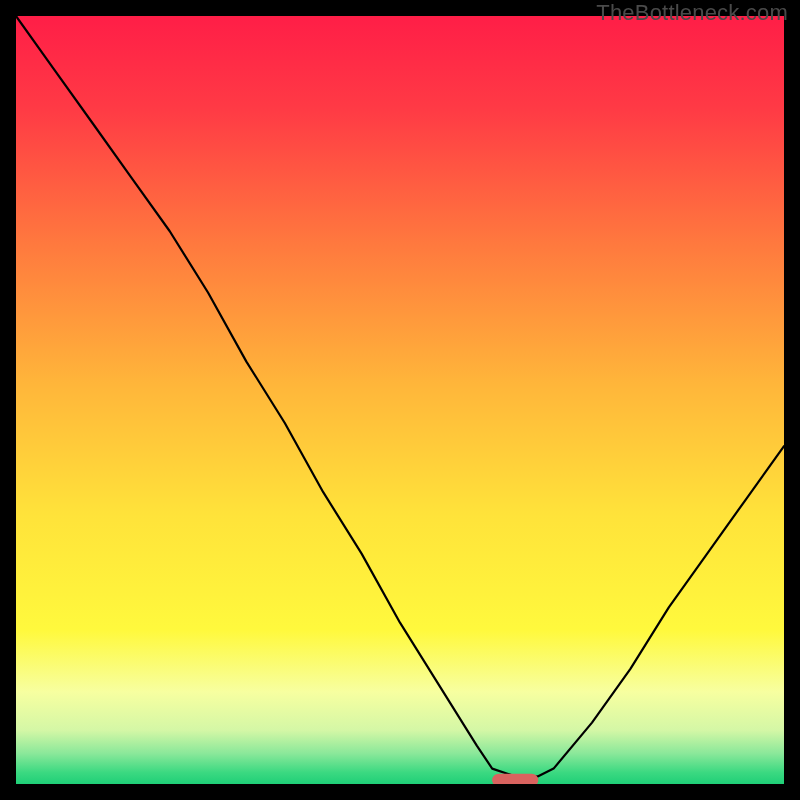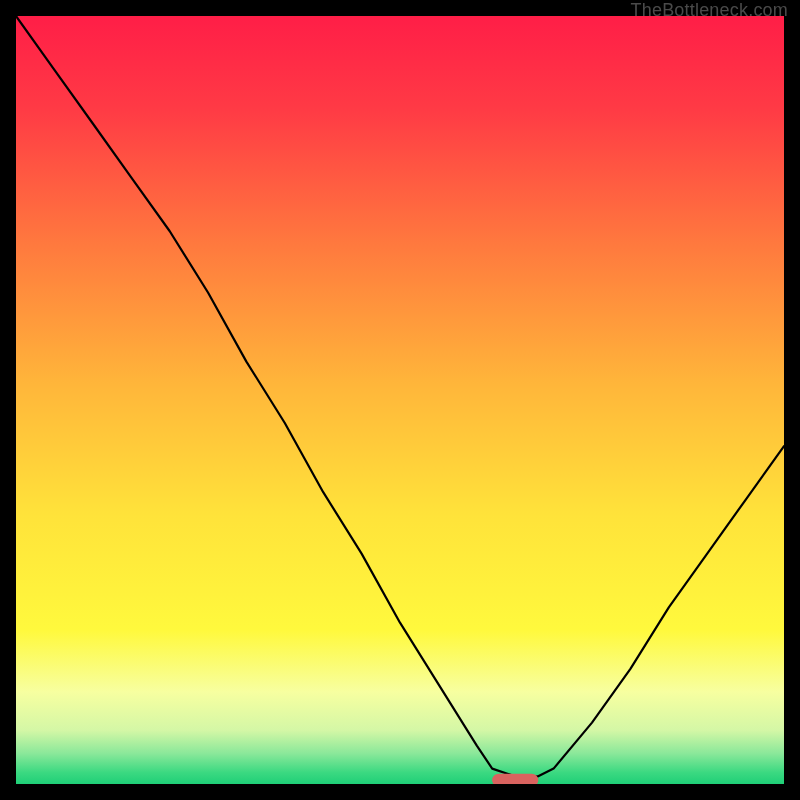--- a/index.html
+++ b/index.html
@@ -25,21 +25,21 @@
     overflow: hidden;
   }
   .plot-area svg {
     display: block;
   }
   .watermark {
     position: absolute;
     top: 0px;
     right: 12px;
     color: #4a4a4a;
-    font-size: 18px;
+    font-size: 22px;
     font-weight: 500;
     letter-spacing: 0.2px;
     user-select: none;
   }
 </style>
 </head>
 <body>
 
 <div class="frame">
   <div class="plot-area">

